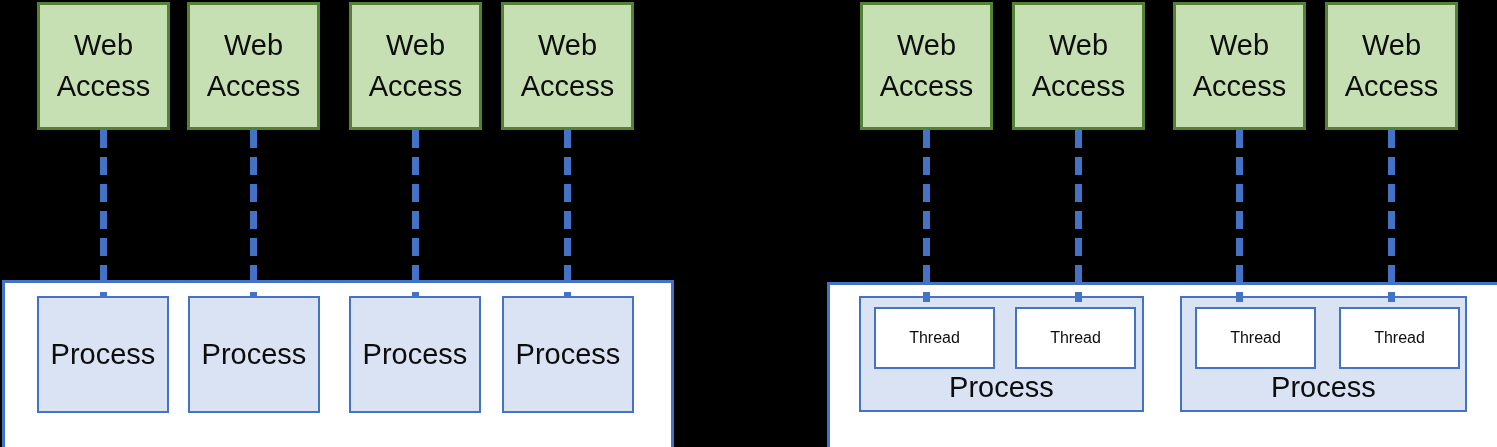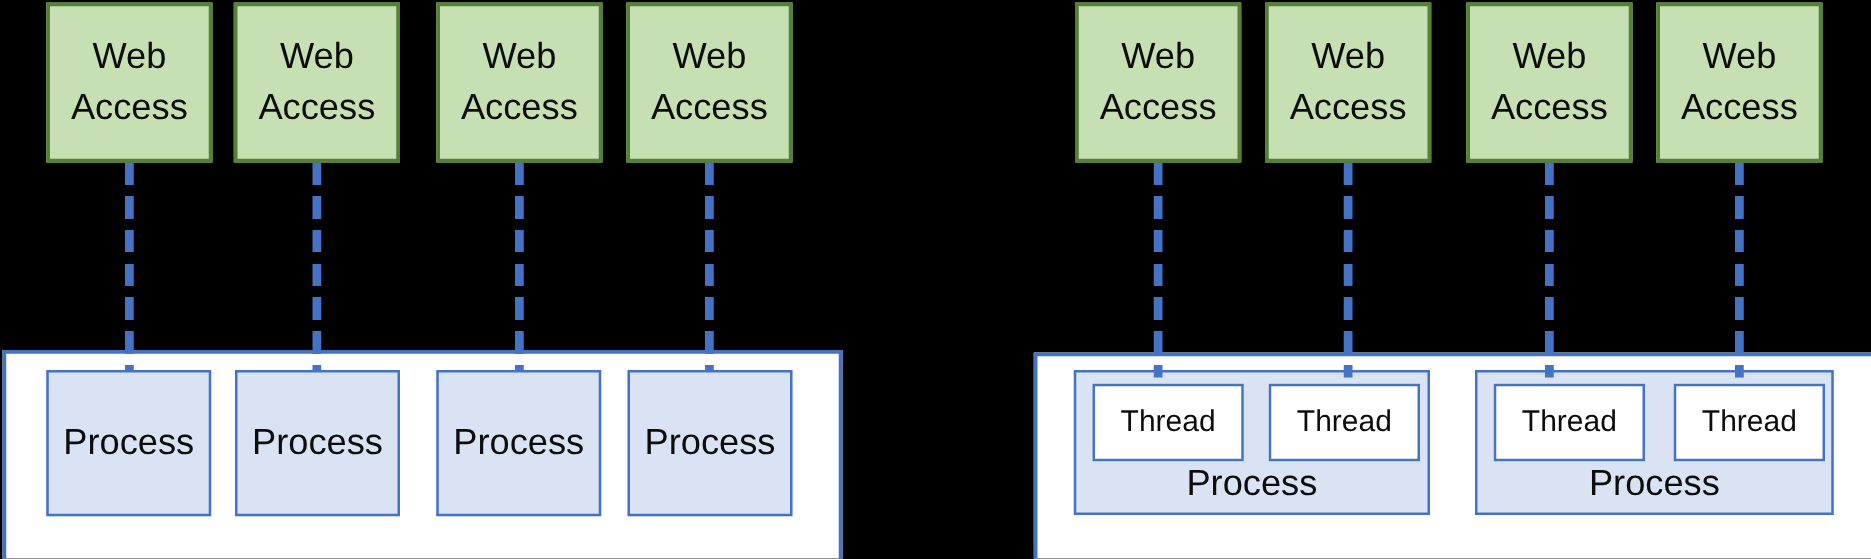--- a/index.html
+++ b/index.html
@@ -94,21 +94,21 @@
     position: absolute;
     top: 9px;
     width: 121px;
     height: 62px;
     background: #ffffff;
     border: 2px solid #4472c4;
     box-sizing: border-box;
     display: flex;
     align-items: center;
     justify-content: center;
-    font-size: 24px;
+    font-size: 16px;
     z-index: 4;
   }
 </style>
 </head>
 <body>
 
 <div id="canvas">
 
   <div class="web-box" style="left:37px">
       <span>Web Access</span>

